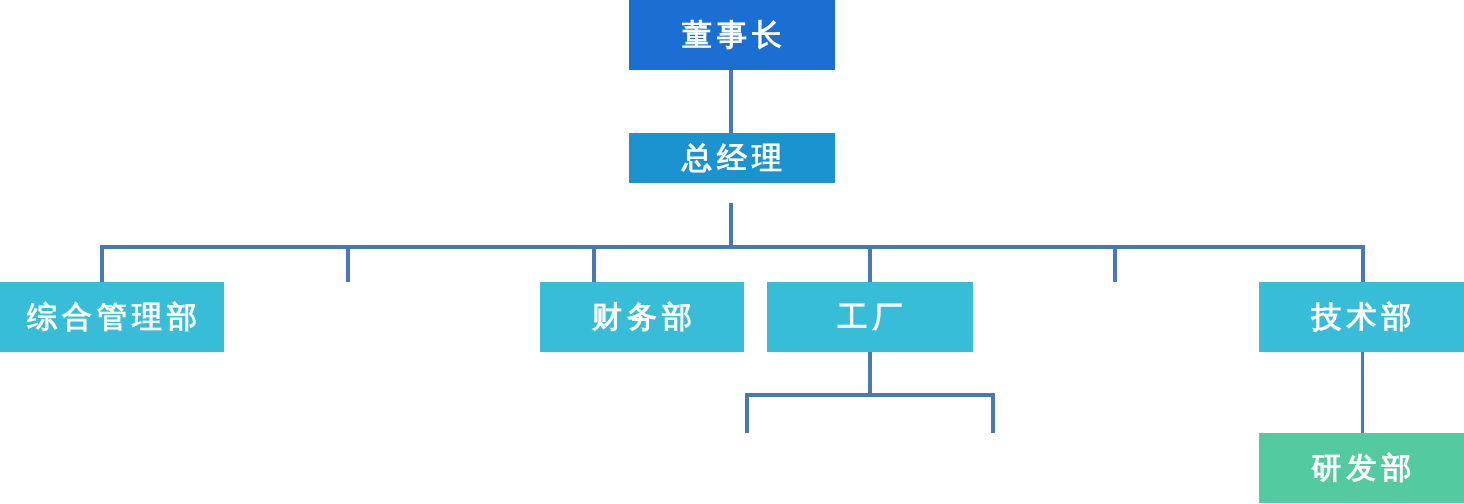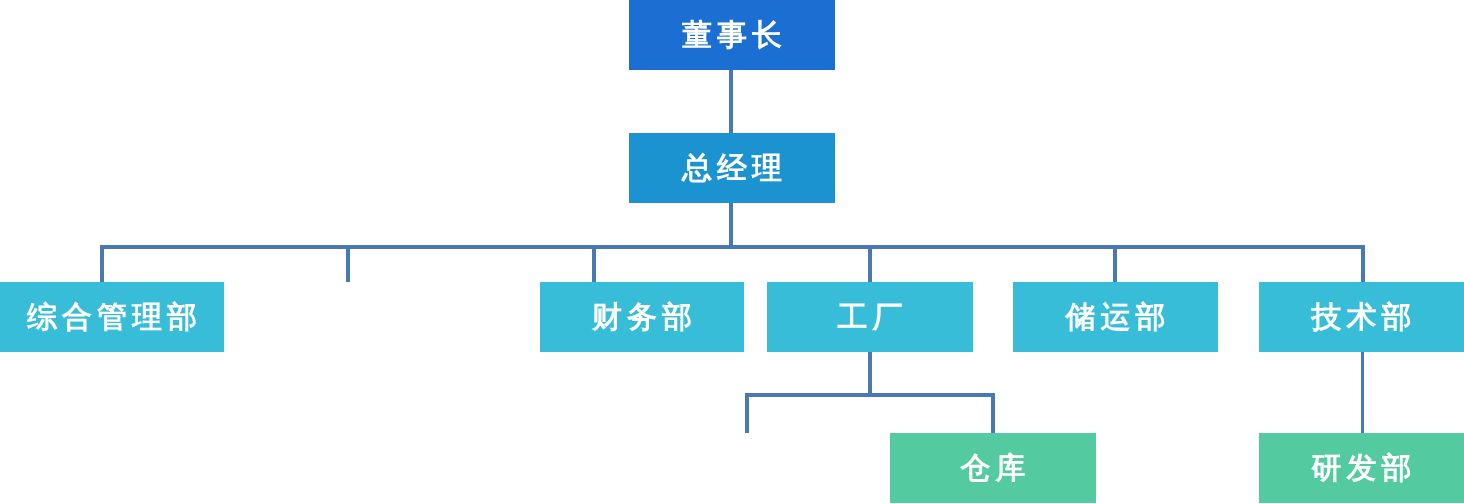--- a/index.html
+++ b/index.html
@@ -32,21 +32,21 @@
     white-space: nowrap;
   }
   .lvl1 { background: var(--level1, #1b6ed2); }
   .lvl2 { background: var(--level2, #1b93d0); }
   .lvl3 { background: var(--level3, #38bdd8); }
   .lvl4 { background: var(--level4, #53caa0); }
   .line { position: absolute; background: var(--connector, #4879b4); }
 
   
   .n-chairman   { left: 629px;  top: 0;     width: 206px; height: 70px; }
-  .n-gm         { left: 629px;  top: 133px; width: 206px; height: 70px; }
+  .n-gm         { left: 629px;  top: 133px; width: 206px; height: 50px; }
   .n-admin      { left: 0;      top: 282px; width: 224px; height: 70px; }
   .n-sales      { left: 245px;  top: 282px; width: 205px; height: 70px; }
   .n-finance    { left: 492px;  top: 282px; width: 204px; height: 70px; margin-left: 48px; }
   .n-factory    { left: 767px;  top: 282px; width: 206px; height: 70px; align-items: center; }
   .n-storage    { left: 1013px; top: 282px; width: 205px; height: 70px; }
   .n-tech       { left: 1259px; top: 282px; width: 205px; height: 70px; }
   .n-production { left: 645px;  top: 433px; width: 203px; height: 70px; }
   .n-warehouse  { left: 890px;  top: 433px; width: 206px; height: 70px; }
   .n-rnd        { left: 1259px; top: 433px; width: 205px; height: 70px; }
 
@@ -96,27 +96,21 @@
 
   <div class="node lvl3 n-admin">
     <span>综合管理部</span>
   </div>
   <div class="node lvl3 n-finance">
     <span>财务部</span>
   </div>
   <div class="node lvl3 n-factory">
     <span>工厂</span>
   </div>
-  <div class="node lvl3 n-storage">
-    <span>储运部</span>
-  </div>
   <div class="node lvl3 n-tech">
     <span>技术部</span>
   </div>
 
-  <div class="node lvl4 n-warehouse">
-    <span>仓库</span>
-  </div>
   <div class="node lvl4 n-rnd">
     <span>研发部</span>
   </div>
 
 </div>
 
 </body></html>

